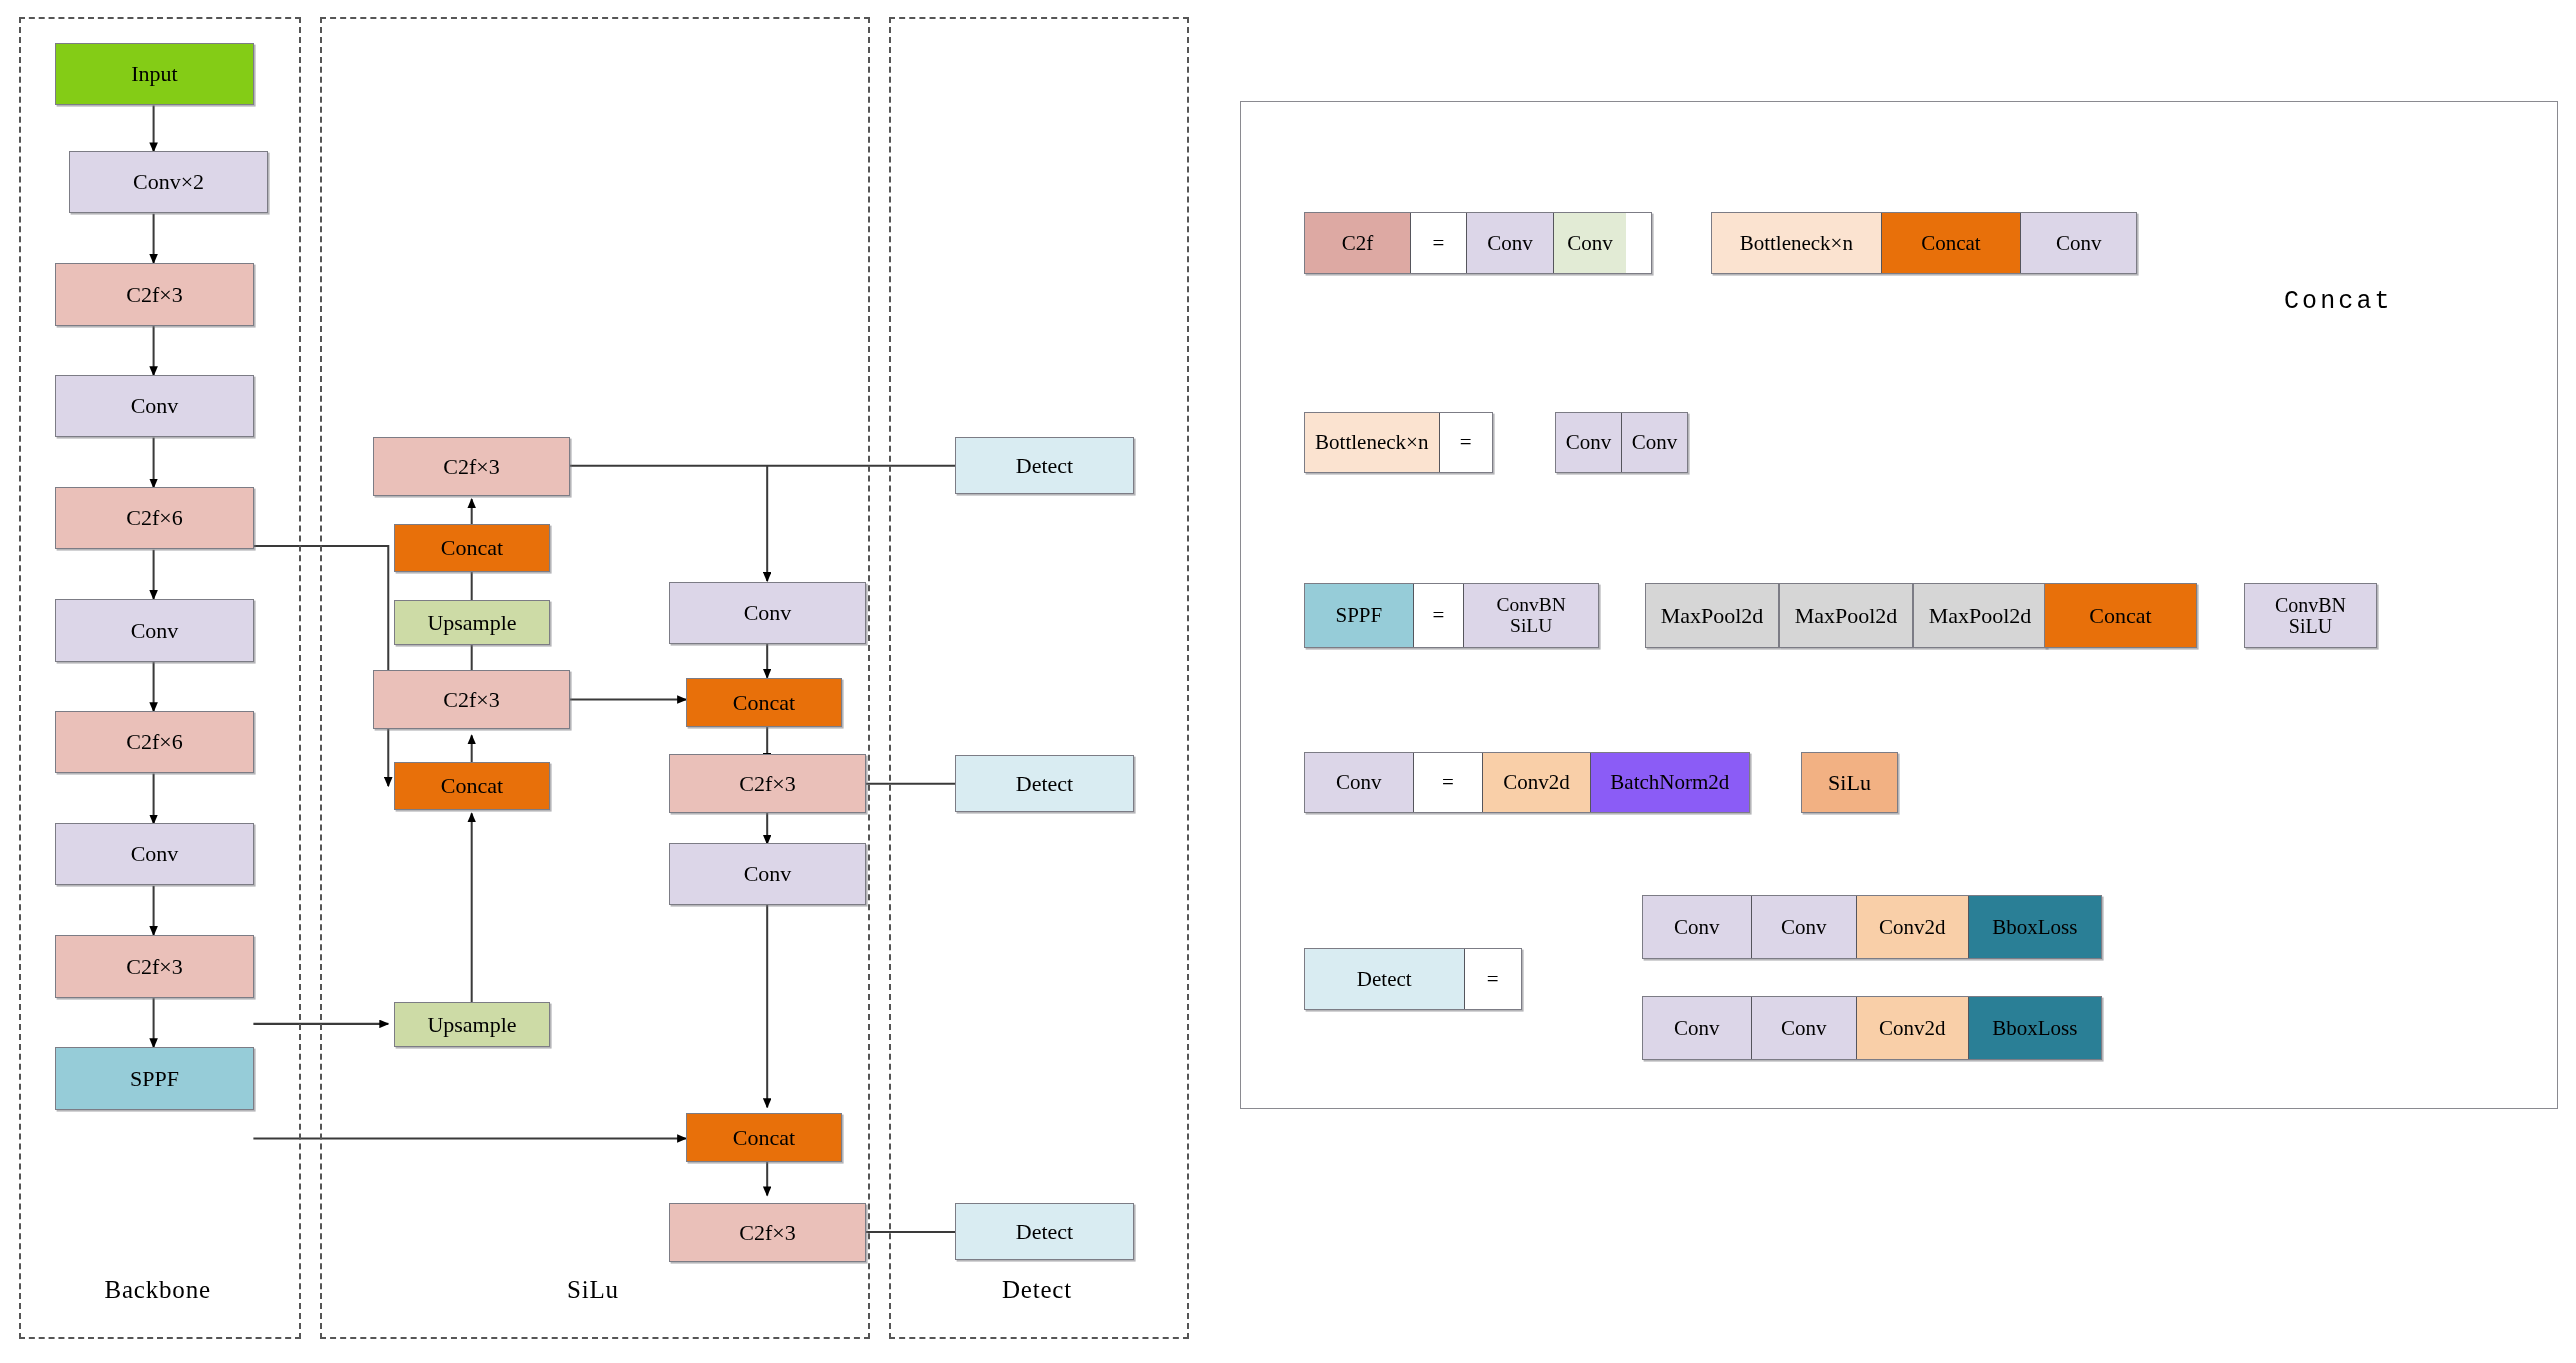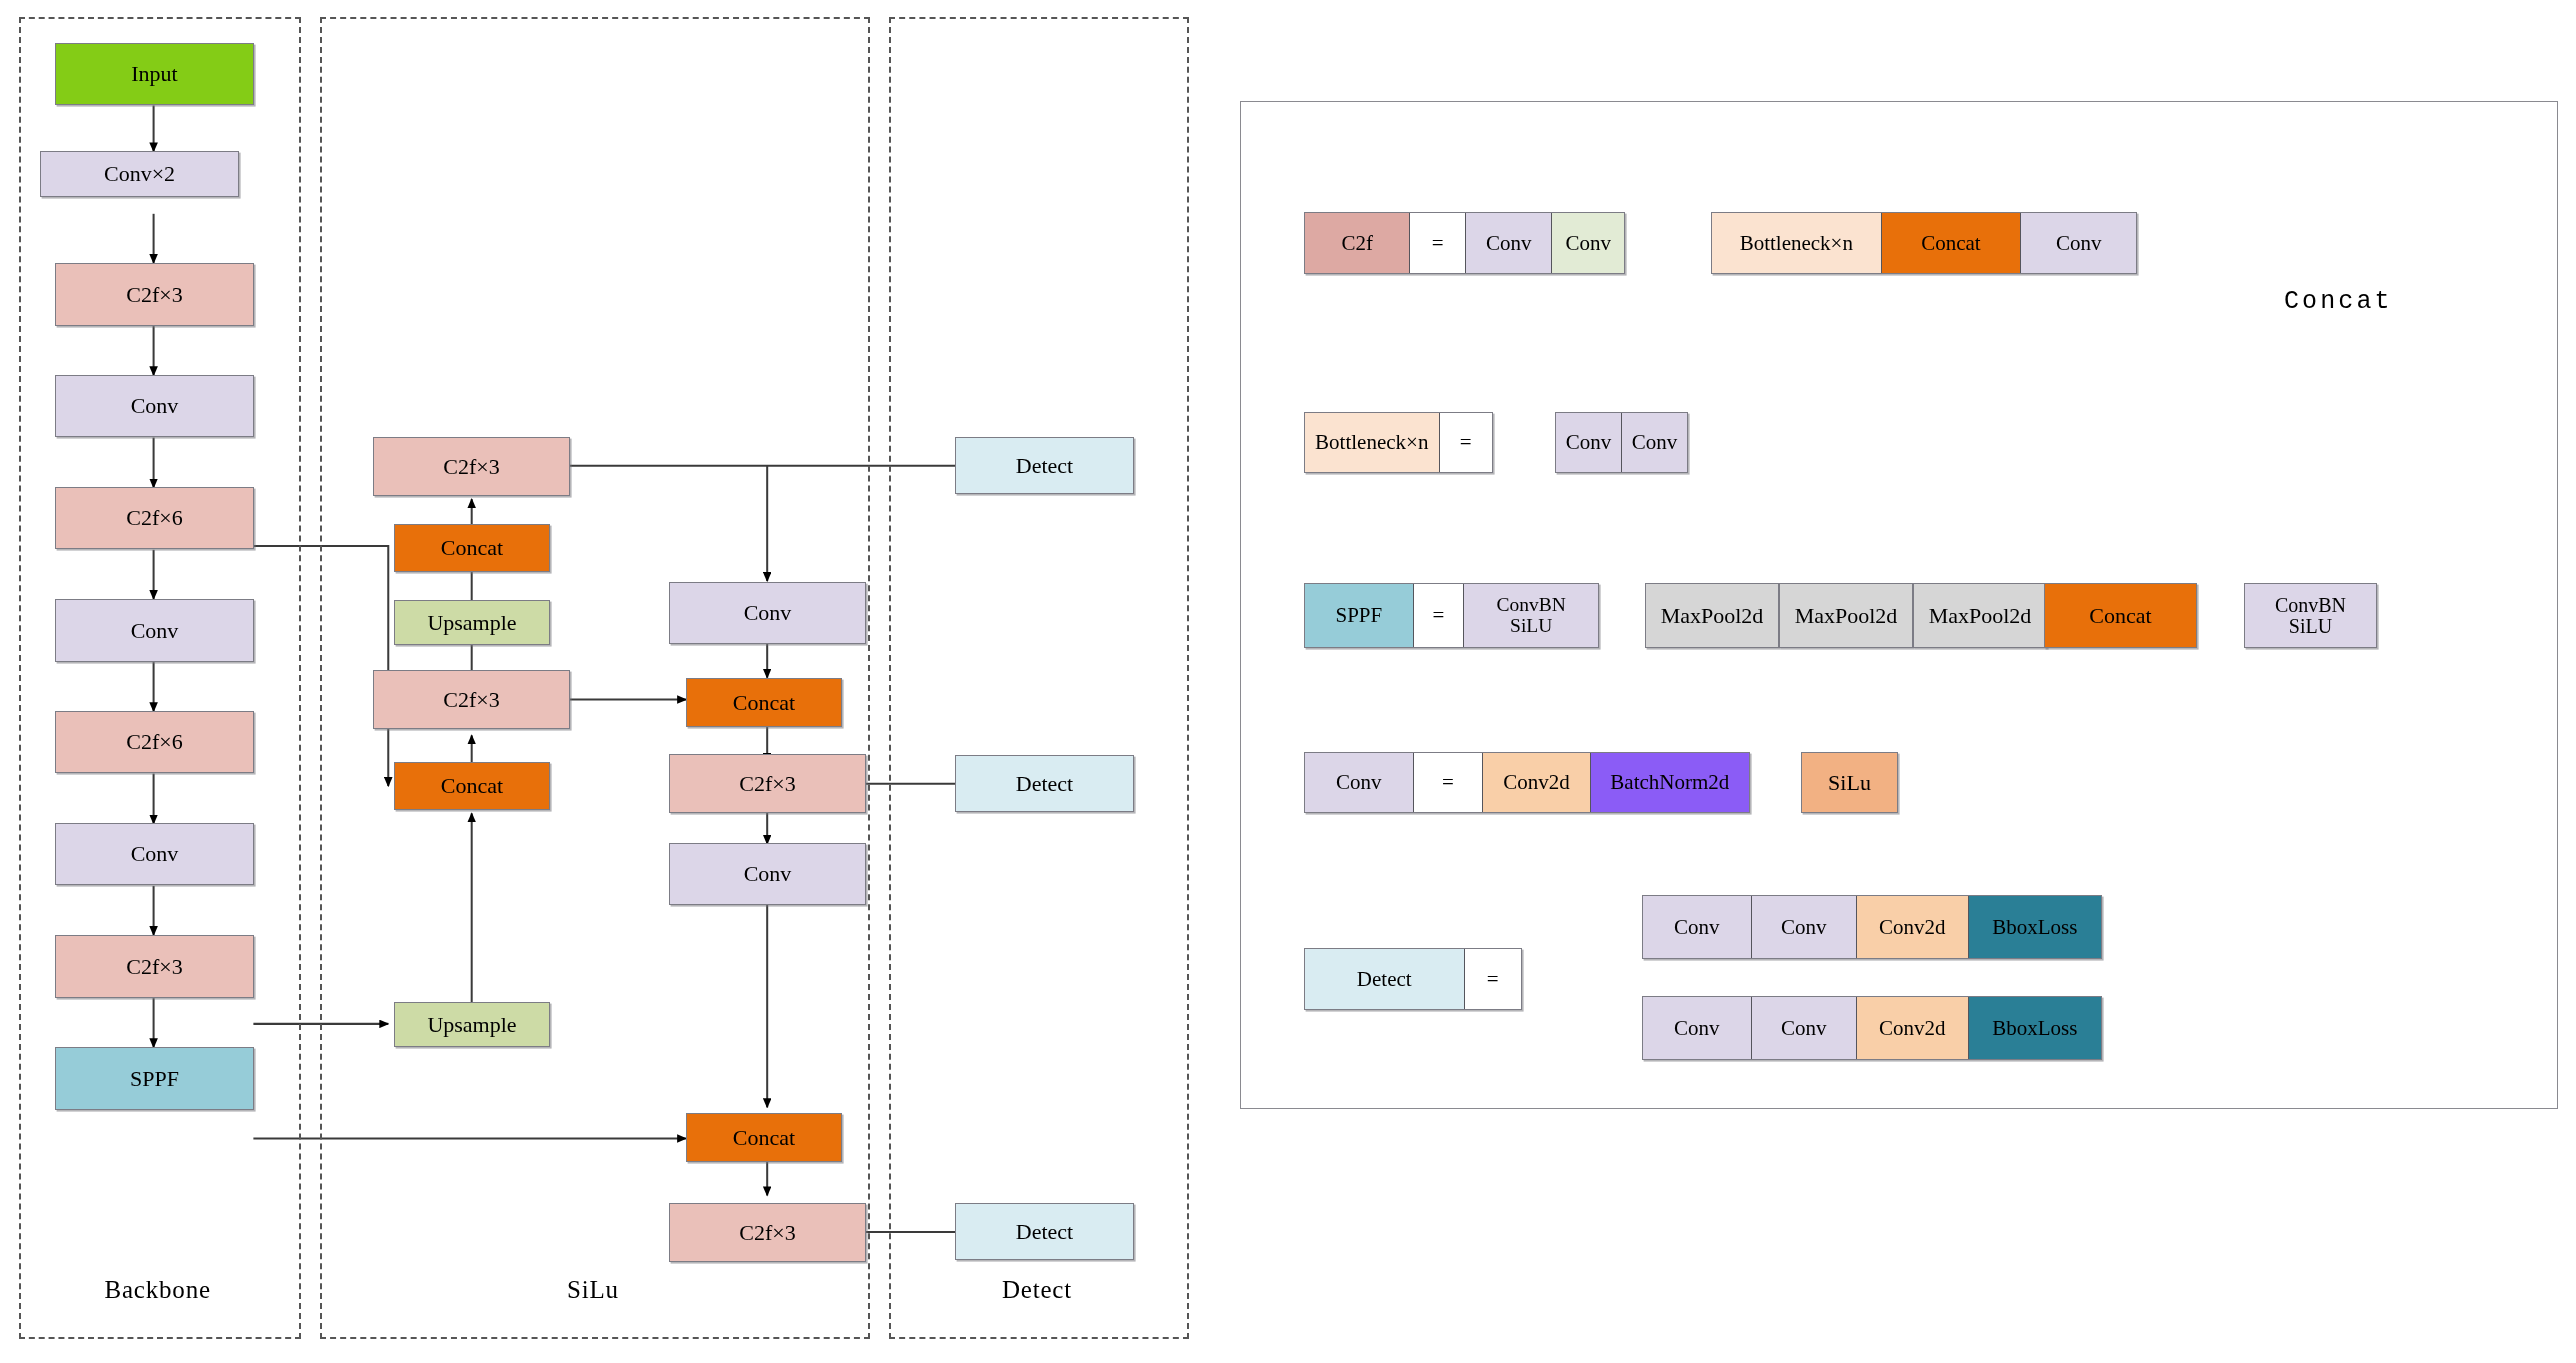--- a/index.html
+++ b/index.html
@@ -128,21 +128,21 @@
   <div class="group" style="left:18.7px;top:17px;width:278px;height:1318px;"></div>
   <div class="group-label" style="left:18.7px;top:1276px;width:278px;">Backbone</div>
 
   <div class="group" style="left:320px;top:17px;width:546px;height:1318px;"></div>
   <div class="group-label" style="left:320px;top:1276px;width:546px;">SiLu</div>
 
   <div class="group" style="left:889px;top:17px;width:296px;height:1318px;"></div>
   <div class="group-label" style="left:889px;top:1276px;width:296px;">Detect</div>
 
   <div class="node" style="left:55px;top:43px;width:199px;height:62px;background:#84cc16;">Input</div>
-  <div class="node" style="left:40px;top:151px;width:199px;height:46px;background:#dcd6e8;">Conv×2</div>
+  <div class="node" style="left:69px;top:151px;width:199px;height:62px;background:#dcd6e8;">Conv×2</div>
   <div class="node" style="left:55px;top:263px;width:199px;height:63px;background:#eac0b9;">C2f×3</div>
   <div class="node" style="left:55px;top:375px;width:199px;height:62px;background:#dcd6e8;">Conv</div>
   <div class="node" style="left:55px;top:487px;width:199px;height:62px;background:#eac0b9;">C2f×6</div>
   <div class="node" style="left:55px;top:599px;width:199px;height:63px;background:#dcd6e8;">Conv</div>
   <div class="node" style="left:55px;top:711px;width:199px;height:62px;background:#eac0b9;">C2f×6</div>
   <div class="node" style="left:55px;top:823px;width:199px;height:62px;background:#dcd6e8;">Conv</div>
   <div class="node" style="left:55px;top:935px;width:199px;height:63px;background:#eac0b9;">C2f×3</div>
   <div class="node" style="left:55px;top:1047px;width:199px;height:63px;background:#96ccd8;">SPPF</div>
 
   <div class="node" style="left:373px;top:437px;width:197px;height:59px;background:#eac0b9;">C2f×3</div>
@@ -159,21 +159,21 @@
   <div class="node" style="left:686px;top:1113px;width:156px;height:49px;background:#e8700a;">Concat</div>
   <div class="node" style="left:669px;top:1203px;width:197px;height:59px;background:#eac0b9;">C2f×3</div>
 
   <div class="node" style="left:955px;top:437px;width:179px;height:57px;background:#d9ecf2;">Detect</div>
   <div class="node" style="left:955px;top:755px;width:179px;height:57px;background:#d9ecf2;">Detect</div>
   <div class="node" style="left:955px;top:1203px;width:179px;height:57px;background:#d9ecf2;">Detect</div>
 
   <div class="details-panel" style="left:1240px;top:101px;width:1316px;height:1006px;"></div>
   <div class="details-title" style="left:2284px;top:287px;">Concat</div>
 
-  <div class="strip" style="left:1304px;top:212px;width:321px;height:62px;">
+  <div class="strip" style="left:1304px;top:212px;width:348px;height:62px;">
     <div class="cell" style="width:106px;background:#dda9a3;">C2f</div>
     <div class="cell" style="width:56px;background:#ffffff;">=</div>
     <div class="cell" style="width:87px;background:#dcd6e8;">Conv</div>
     <div class="cell" style="width:72px;background:#e2ebd5;">Conv</div>
   </div>
 
   <div class="strip" style="left:1711px;top:212px;width:426px;height:62px;">
     <div class="cell" style="width:170px;background:#fbe3d0;">Bottleneck×n</div>
     <div class="cell" style="width:140px;background:#e8700a;">Concat</div>
     <div class="cell" style="width:115px;background:#dcd6e8;">Conv</div>

